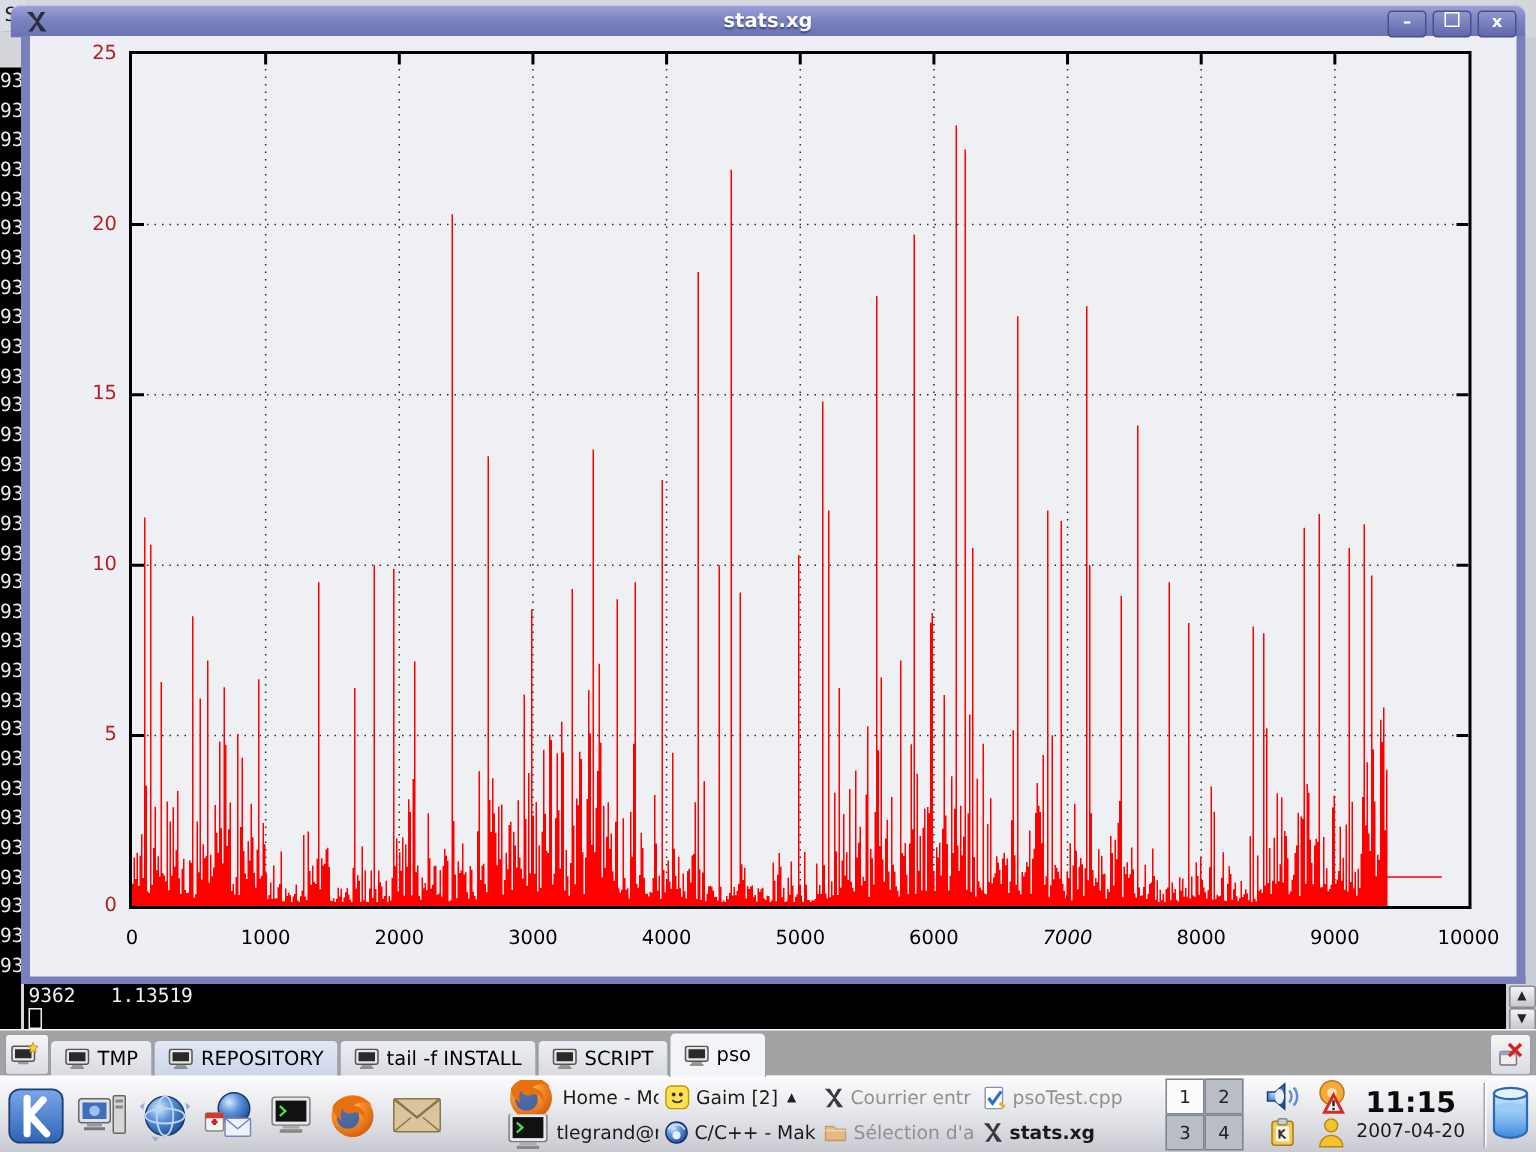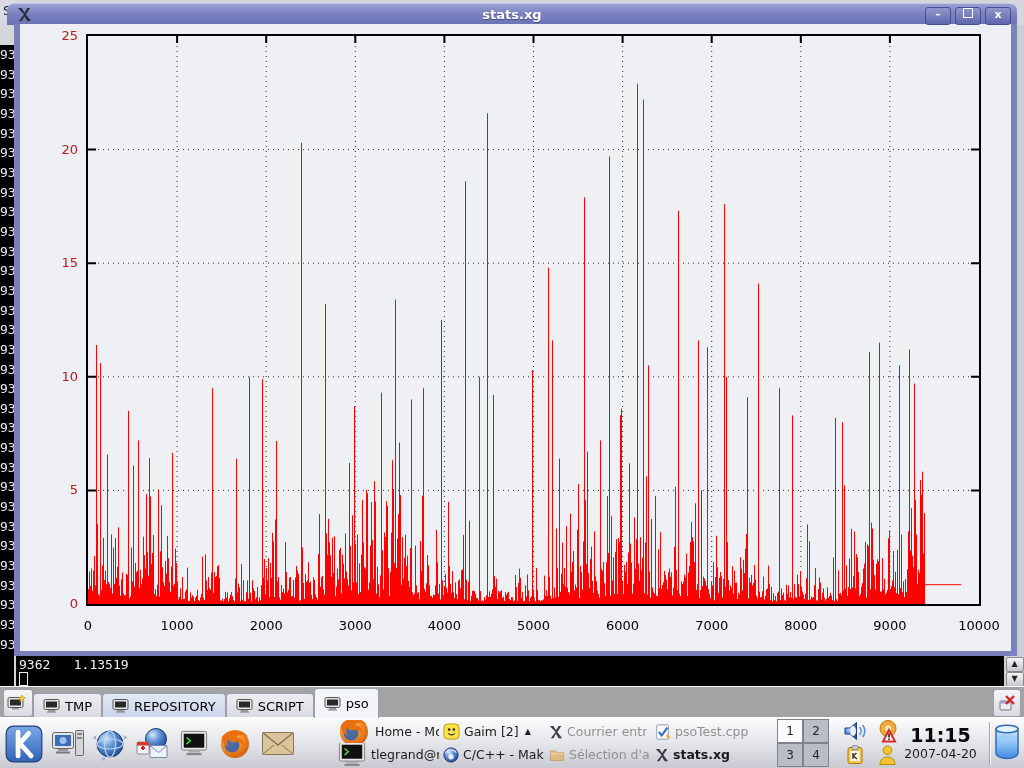--- a/index.html
+++ b/index.html
@@ -167,21 +167,21 @@
     <span class="abs ylab" style="left: 38px; top: 28px;">25</span>
   </div>
 <div id="xlabels">
     <span class="abs xlab" style="left: 58px; top: 618px;">0</span>
     <span class="abs xlab" style="left: 147.1px; top: 618px;">1000</span>
     <span class="abs xlab" style="left: 236.2px; top: 618px;">2000</span>
     <span class="abs xlab" style="left: 325.3px; top: 618px;">3000</span>
     <span class="abs xlab" style="left: 414.4px; top: 618px;">4000</span>
     <span class="abs xlab" style="left: 503.5px; top: 618px;">5000</span>
     <span class="abs xlab" style="left: 592.6px; top: 618px;">6000</span>
-    <span class="abs xlab" style="left: 681.7px; top: 618px;">7000</span>
+    <span class="abs xlab" style="left: 681.7px; top: 618px; font-style: italic;">7000</span>
     <span class="abs xlab" style="left: 770.8px; top: 618px;">8000</span>
     <span class="abs xlab" style="left: 859.9px; top: 618px;">9000</span>
     <span class="abs xlab" style="left: 949px; top: 618px;">10000</span>
   </div>
 
 <div class="abs status-strip">
   <span class="status-text">9362   1.13519</span>
   <span class="cursor"></span>
 </div>
 <div class="abs scroll-zone">
@@ -211,20 +211,26 @@
             <rect x="1" y="0.5" width="15" height="10" rx="1.5" fill="#e6e6e6" stroke="#555"></rect>
             <rect x="3" y="2.5" width="11" height="6" fill="#2a2a2a"></rect>
             <rect x="5" y="11" width="7" height="1.5" fill="#999"></rect>
             <rect x="4" y="12.5" width="9" height="1" fill="#777"></rect>
           </svg></span><span>REPOSITORY</span></div>
       <div class="tab"><span><svg width="17" height="14" viewBox="0 0 17 14">
             <rect x="1" y="0.5" width="15" height="10" rx="1.5" fill="#e6e6e6" stroke="#555"></rect>
             <rect x="3" y="2.5" width="11" height="6" fill="#2a2a2a"></rect>
             <rect x="5" y="11" width="7" height="1.5" fill="#999"></rect>
             <rect x="4" y="12.5" width="9" height="1" fill="#777"></rect>
+          </svg></span><span>tail -f INSTALL</span></div>
+      <div class="tab"><span><svg width="17" height="14" viewBox="0 0 17 14">
+            <rect x="1" y="0.5" width="15" height="10" rx="1.5" fill="#e6e6e6" stroke="#555"></rect>
+            <rect x="3" y="2.5" width="11" height="6" fill="#2a2a2a"></rect>
+            <rect x="5" y="11" width="7" height="1.5" fill="#999"></rect>
+            <rect x="4" y="12.5" width="9" height="1" fill="#777"></rect>
           </svg></span><span>SCRIPT</span></div>
       <div class="tab active"><span><svg width="17" height="14" viewBox="0 0 17 14">
             <rect x="1" y="0.5" width="15" height="10" rx="1.5" fill="#e6e6e6" stroke="#555"></rect>
             <rect x="3" y="2.5" width="11" height="6" fill="#2a2a2a"></rect>
             <rect x="5" y="11" width="7" height="1.5" fill="#999"></rect>
             <rect x="4" y="12.5" width="9" height="1" fill="#777"></rect>
           </svg></span><span>pso</span></div>
     </div>
   <span class="ctab-btn">
       <span>

